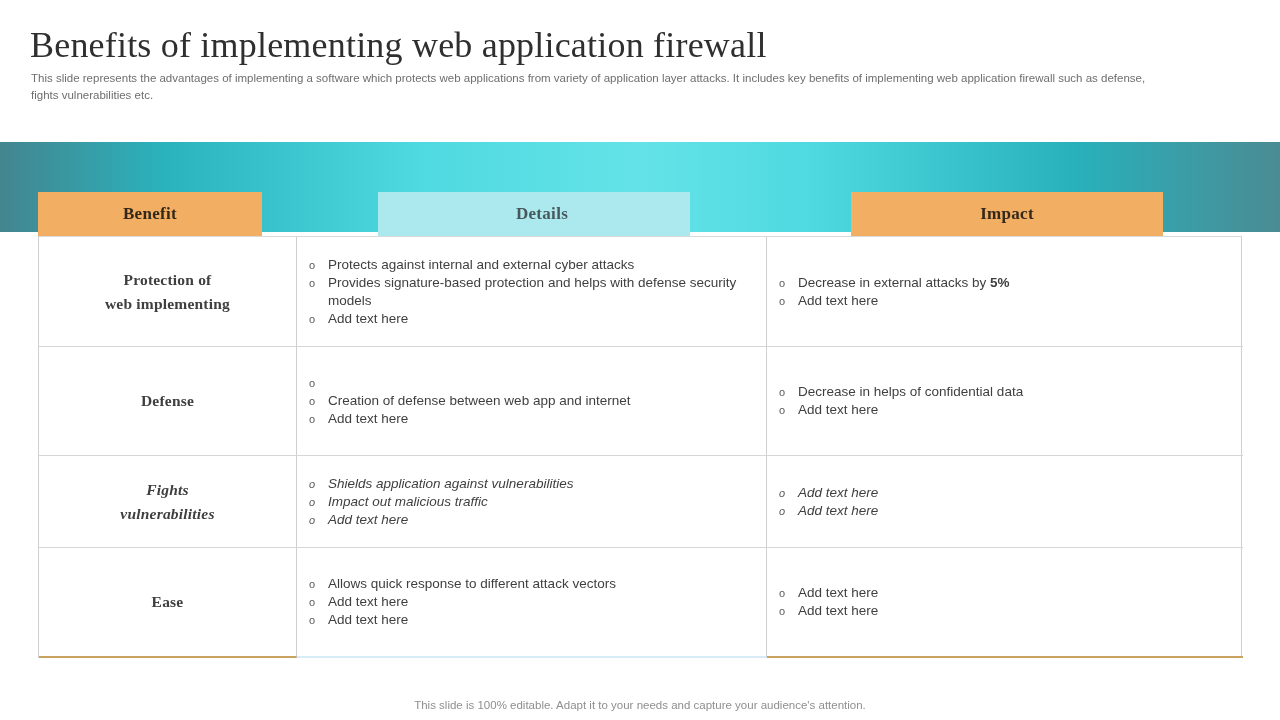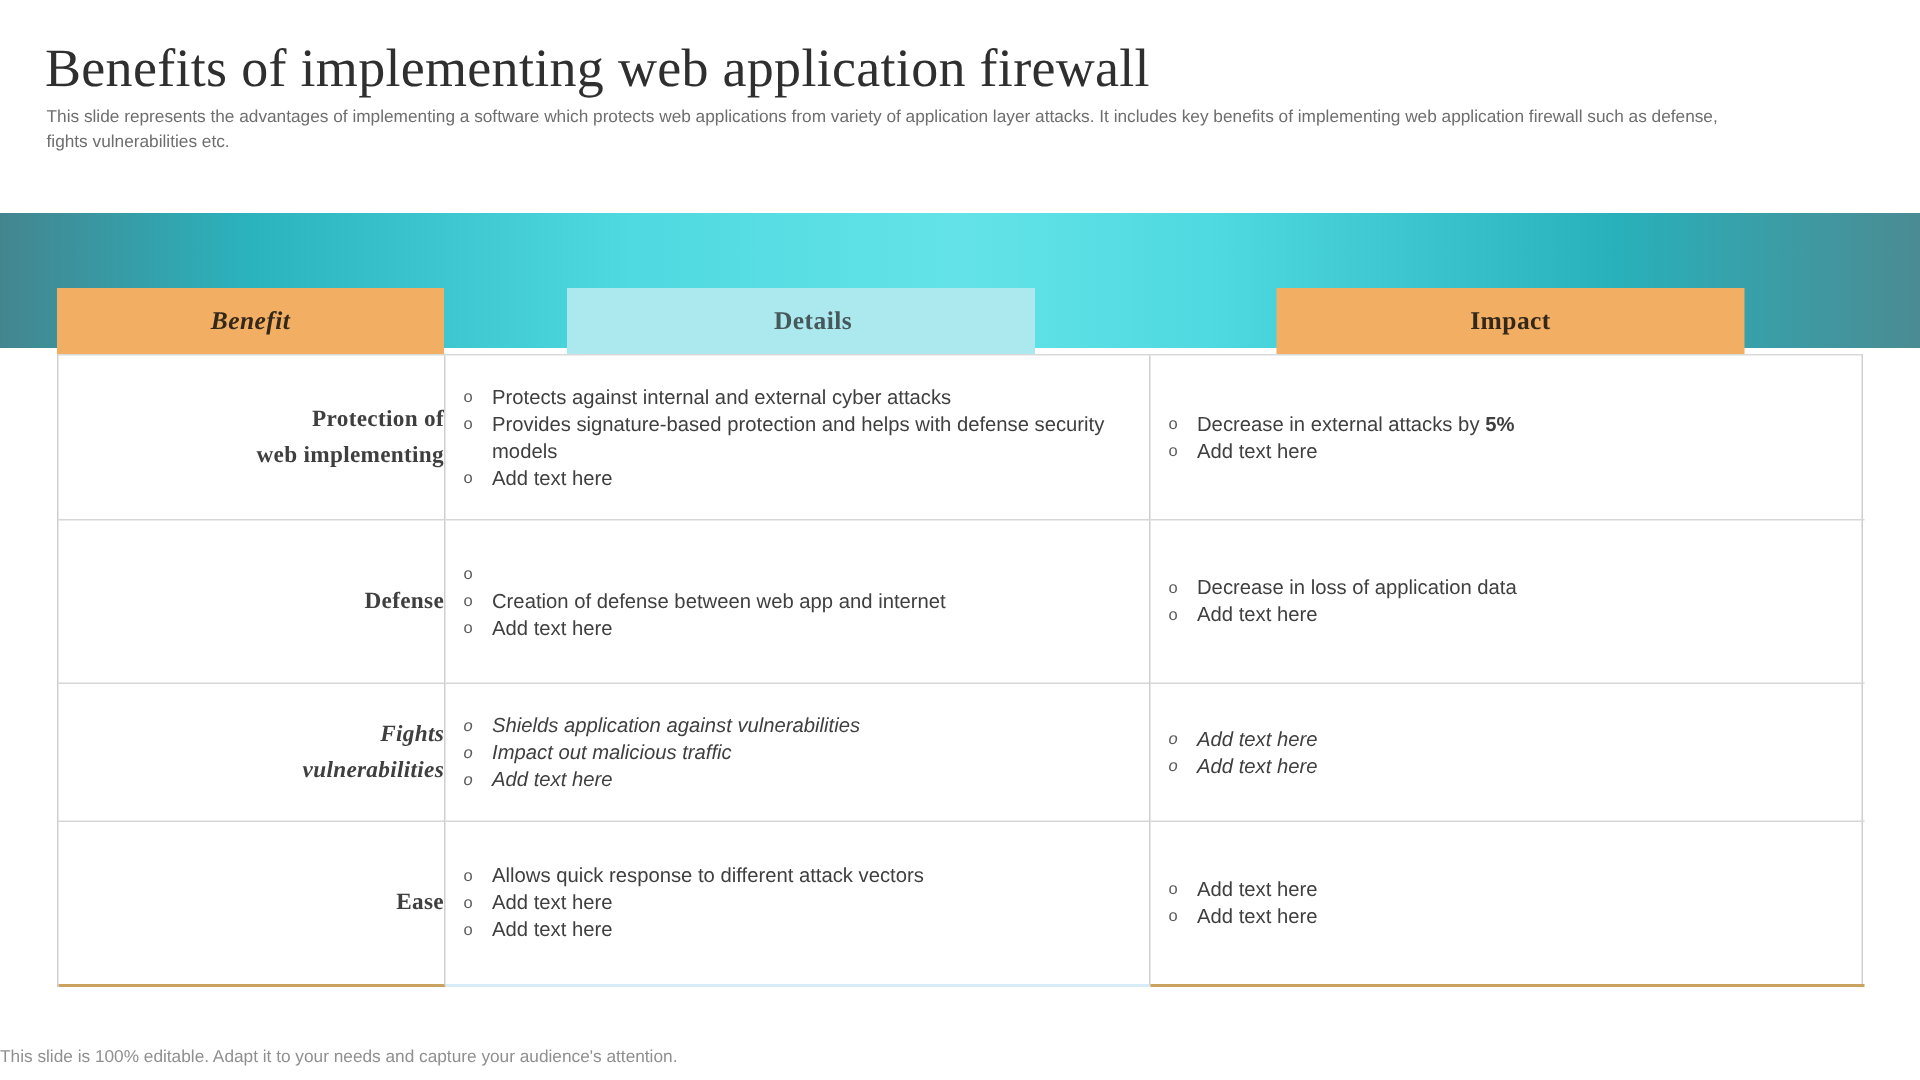--- a/index.html
+++ b/index.html
@@ -58,21 +58,21 @@
     position: absolute;
     top: 0; height: 44px;
     display: flex; align-items: center; justify-content: center;
     font-family: "Liberation Serif", serif;
     font-size: 17px;
     font-weight: 700;
     letter-spacing: 0.3px;
   }
   .hcell.orange { background: var(--header-orange); color: #33281a; }
   .hcell.cyan   { background: var(--header-cyan);  color: #47585c; padding-left: 16px; }
-  .hcell.benefit { left: 0;     width: 258px; font-style: italic; }
+  .hcell.benefit { left: 0;     width: 224px; }
   .hcell.details { left: 340px; width: 312px; }
   .hcell.impact  { left: 813px; width: 312px; }
   .table-body {
     border-top: 1px solid #d9d9d9;
     border-left: 1px solid var(--border-gray);
     border-right: 1px solid var(--border-gray);
   }
   .trow {
     display: grid;
     grid-template-columns: 258px 470px 476px;
@@ -84,21 +84,21 @@
   .cell {
     border-bottom: 1px solid #d6d6d6;
     display: flex;
     flex-direction: column;
     justify-content: center;
   }
   .cell:not(:last-child) { border-right: 1px solid var(--border-gray); }
   .trow:last-child .cell { border-bottom: 2px solid var(--accent-tan); }
   .trow:last-child .details-cell { border-bottom-color: var(--accent-blue); }
   .benefit-cell {
-    align-items: flex-end;
+    align-items: center;
     text-align: center;
     font-family: "Liberation Serif", serif;
     font-size: 15.5px;
     font-weight: 700;
     color: var(--text-dark);
     line-height: 24px;
     letter-spacing: 0.2px;
   }
   .bullets {
     list-style: none;
@@ -118,21 +118,21 @@
   .btext {
     font-size: 13.5px;
     color: var(--text-dark);
   }
   .details-cell .btext { max-width: 420px; }
   .impact-cell  .btext { max-width: 430px; }
   .slide-footer {
     position: absolute;
     left: 0; top: 699px;
     width: 1280px;
-    text-align: left;
+    text-align: center;
     font-size: 11.5px;
     color: #8f8f8f;
   }
 </style>
 </head>
 <body>
 
 <h1 class="slide-title">Benefits of implementing web application firewall</h1>
 <p class="slide-subtitle">This slide represents the advantages of implementing a software which protects web applications from variety of application layer attacks. It includes key benefits of implementing web application firewall such as defense, fights vulnerabilities etc.</p>
 
@@ -196,21 +196,21 @@
             <li>
               <span class="marker">o</span>
               <span class="btext">Add text here</span>
             </li>
           </ul>
     </div>
     <div class="cell impact-cell">
       <ul class="bullets">
             <li>
               <span class="marker">o</span>
-              <span class="btext">Decrease in loss of application data</span>
+              <span class="btext">Decrease in helps of confidential data</span>
             </li>
             <li>
               <span class="marker">o</span>
               <span class="btext">Add text here</span>
             </li>
           </ul>
     </div>
   </div>
 
   <div class="trow">

